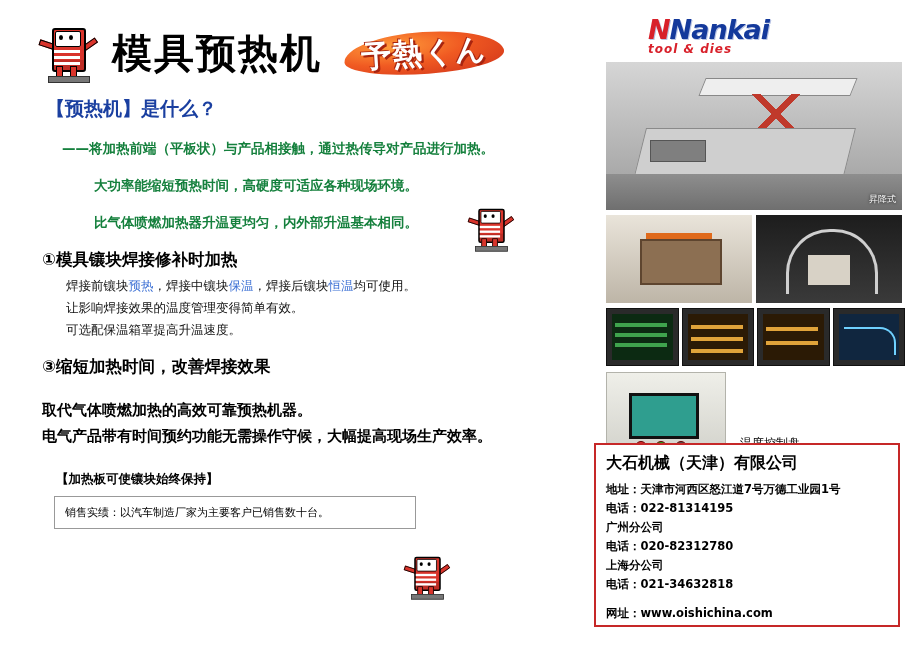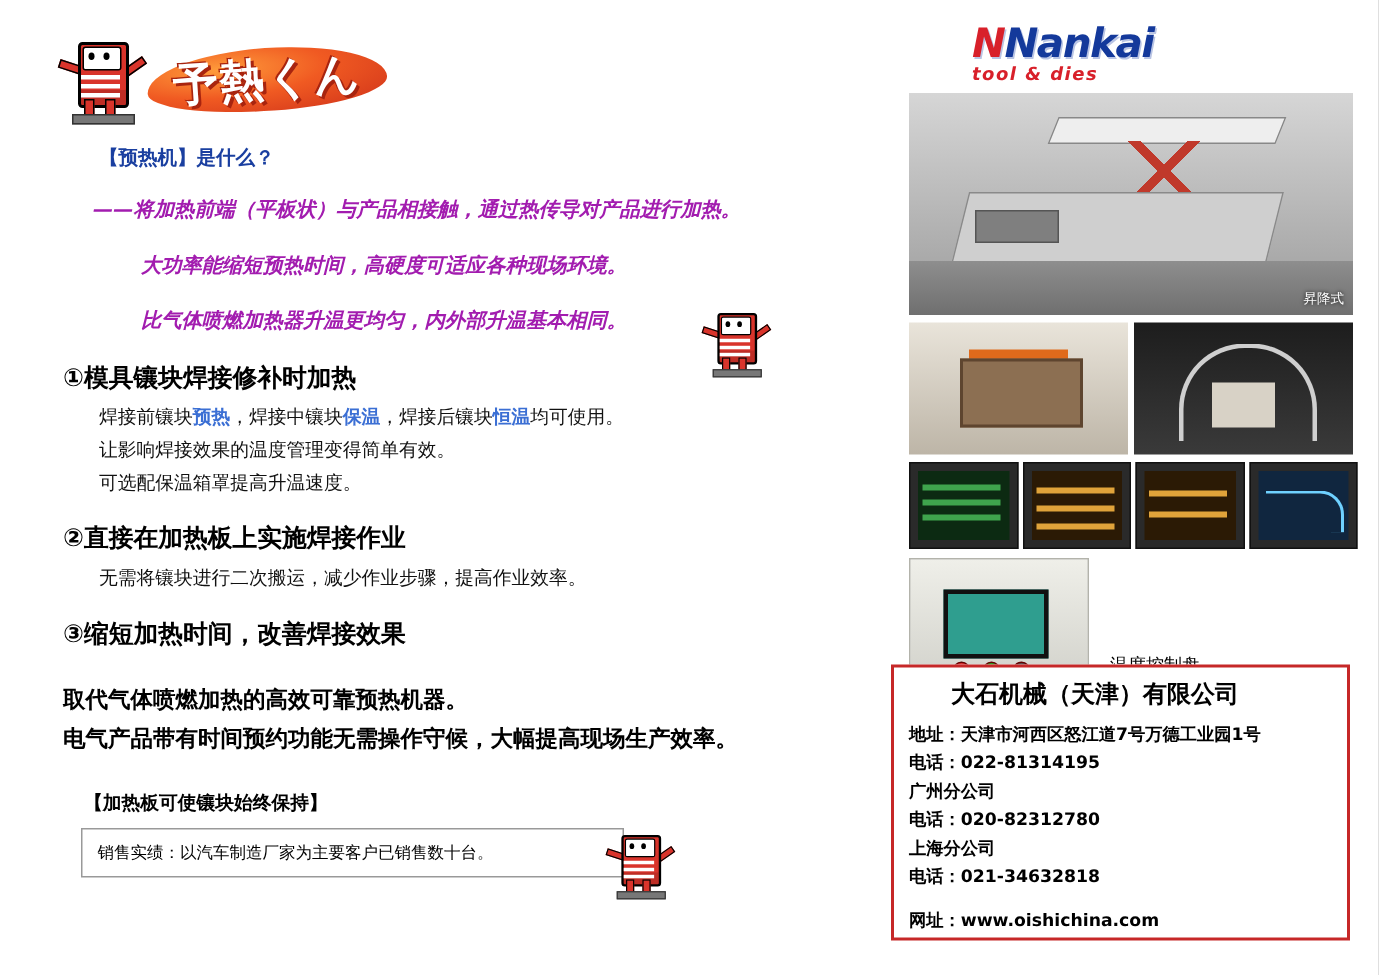--- a/index.html
+++ b/index.html
@@ -139,49 +139,48 @@
 
   
   .leftcol {
     position: absolute;
     left: 42px;
     top: 96px;
     width: 540px;
   }
   .q-title {
     color: #1a3fa0;
-    font-size: 13px;
-    font-weight: bold;
-    margin: 0 0 8px 24px;
+    font-size: 19px;
+    font-weight: bold;
+    margin: 0 0 8px 4px;
   }
   .lead {
     font-size: 13.5px;
     line-height: 1.55;
-    color: #a21caf;
+    color: #15803d;
     margin: 16px 0 2px 20px;
     font-weight: bold;
-    font-style: italic;
   }
   .lead.indent { margin-left: 52px; }
 
   .sec {
     margin-top: 16px;
   }
   .sec-title {
     font-size: 16.5px;
     font-weight: bold;
     margin: 0 0 4px 0;
   }
   .sec-body {
     font-size: 12.5px;
     line-height: 1.75;
     margin-left: 24px;
     color: #111;
   }
-  .hl-blue { color: #3b6fd4; font-weight: bold; }
+  .hl-blue { color: #3b6fd4; }
 
   .closing {
     margin-top: 20px;
     font-size: 15px;
     font-weight: bold;
     line-height: 1.7;
   }
   .patent {
     margin-top: 22px;
     margin-left: 14px;
@@ -445,21 +444,20 @@
     height: 184px;
     border: 2px solid #c62828;
     background: #fff;
     padding: 8px 10px;
     box-sizing: border-box;
   }
   .contact .cname {
     font-size: 16px;
     font-weight: bold;
     margin-bottom: 6px;
-    margin-left: 28px;
   }
   .contact .ln {
     font-size: 11.5px;
     font-weight: bold;
     line-height: 1.65;
   }
   .contact .web {
     margin-top: 12px;
     font-size: 11.5px;
     font-weight: bold;
@@ -478,20 +476,21 @@
       <div class="face"></div>
       <div class="eye l"></div>
       <div class="eye r"></div>
       <div class="stripe" style="top:28px;"></div>
       <div class="stripe" style="top:34px;"></div>
       <div class="stripe" style="top:40px;"></div>
       <div class="leg l"></div>
       <div class="leg r"></div>
       <div class="base"></div>
     </div>
+    <div class="title-main">模具预热机</div>
     <div class="logo-yonetsu">
       <div class="swoosh"></div>
       <div class="txt">予熱くん</div>
     </div>
   </div>
 
   <div class="leftcol">
     <div class="q-title">【预热机】是什么？</div>
     <div class="lead">——将加热前端（平板状）与产品相接触，通过热传导对产品进行加热。</div>
     <div class="lead indent">大功率能缩短预热时间，高硬度可适应各种现场环境。</div>
@@ -501,26 +500,20 @@
       <div class="sec-title">①模具镶块焊接修补时加热</div>
       <div class="sec-body">
         <div>
           <span>焊接前镶块</span><span class="hl-blue">预热</span><span>，焊接中镶块</span><span class="hl-blue">保温</span><span>，焊接后镶块</span><span class="hl-blue">恒温</span><span>均可使用。</span>
         </div>
         <div>让影响焊接效果的温度管理变得简单有效。</div>
         <div>可选配保温箱罩提高升温速度。</div>
       </div>
     </div>
 
-    <div class="sec">
-      <div class="sec-title">②直接在加热板上实施焊接作业</div>
-      <div class="sec-body">
-        <div>无需将镶块进行二次搬运，减少作业步骤，提高作业效率。</div>
-      </div>
-    </div>
 
     <div class="sec">
       <div class="sec-title">③缩短加热时间，改善焊接效果</div>
     </div>
 
     <div class="closing">
       <div>取代气体喷燃加热的高效可靠预热机器。</div>
       <div>电气产品带有时间预约功能无需操作守候，大幅提高现场生产效率。</div>
     </div>
 

